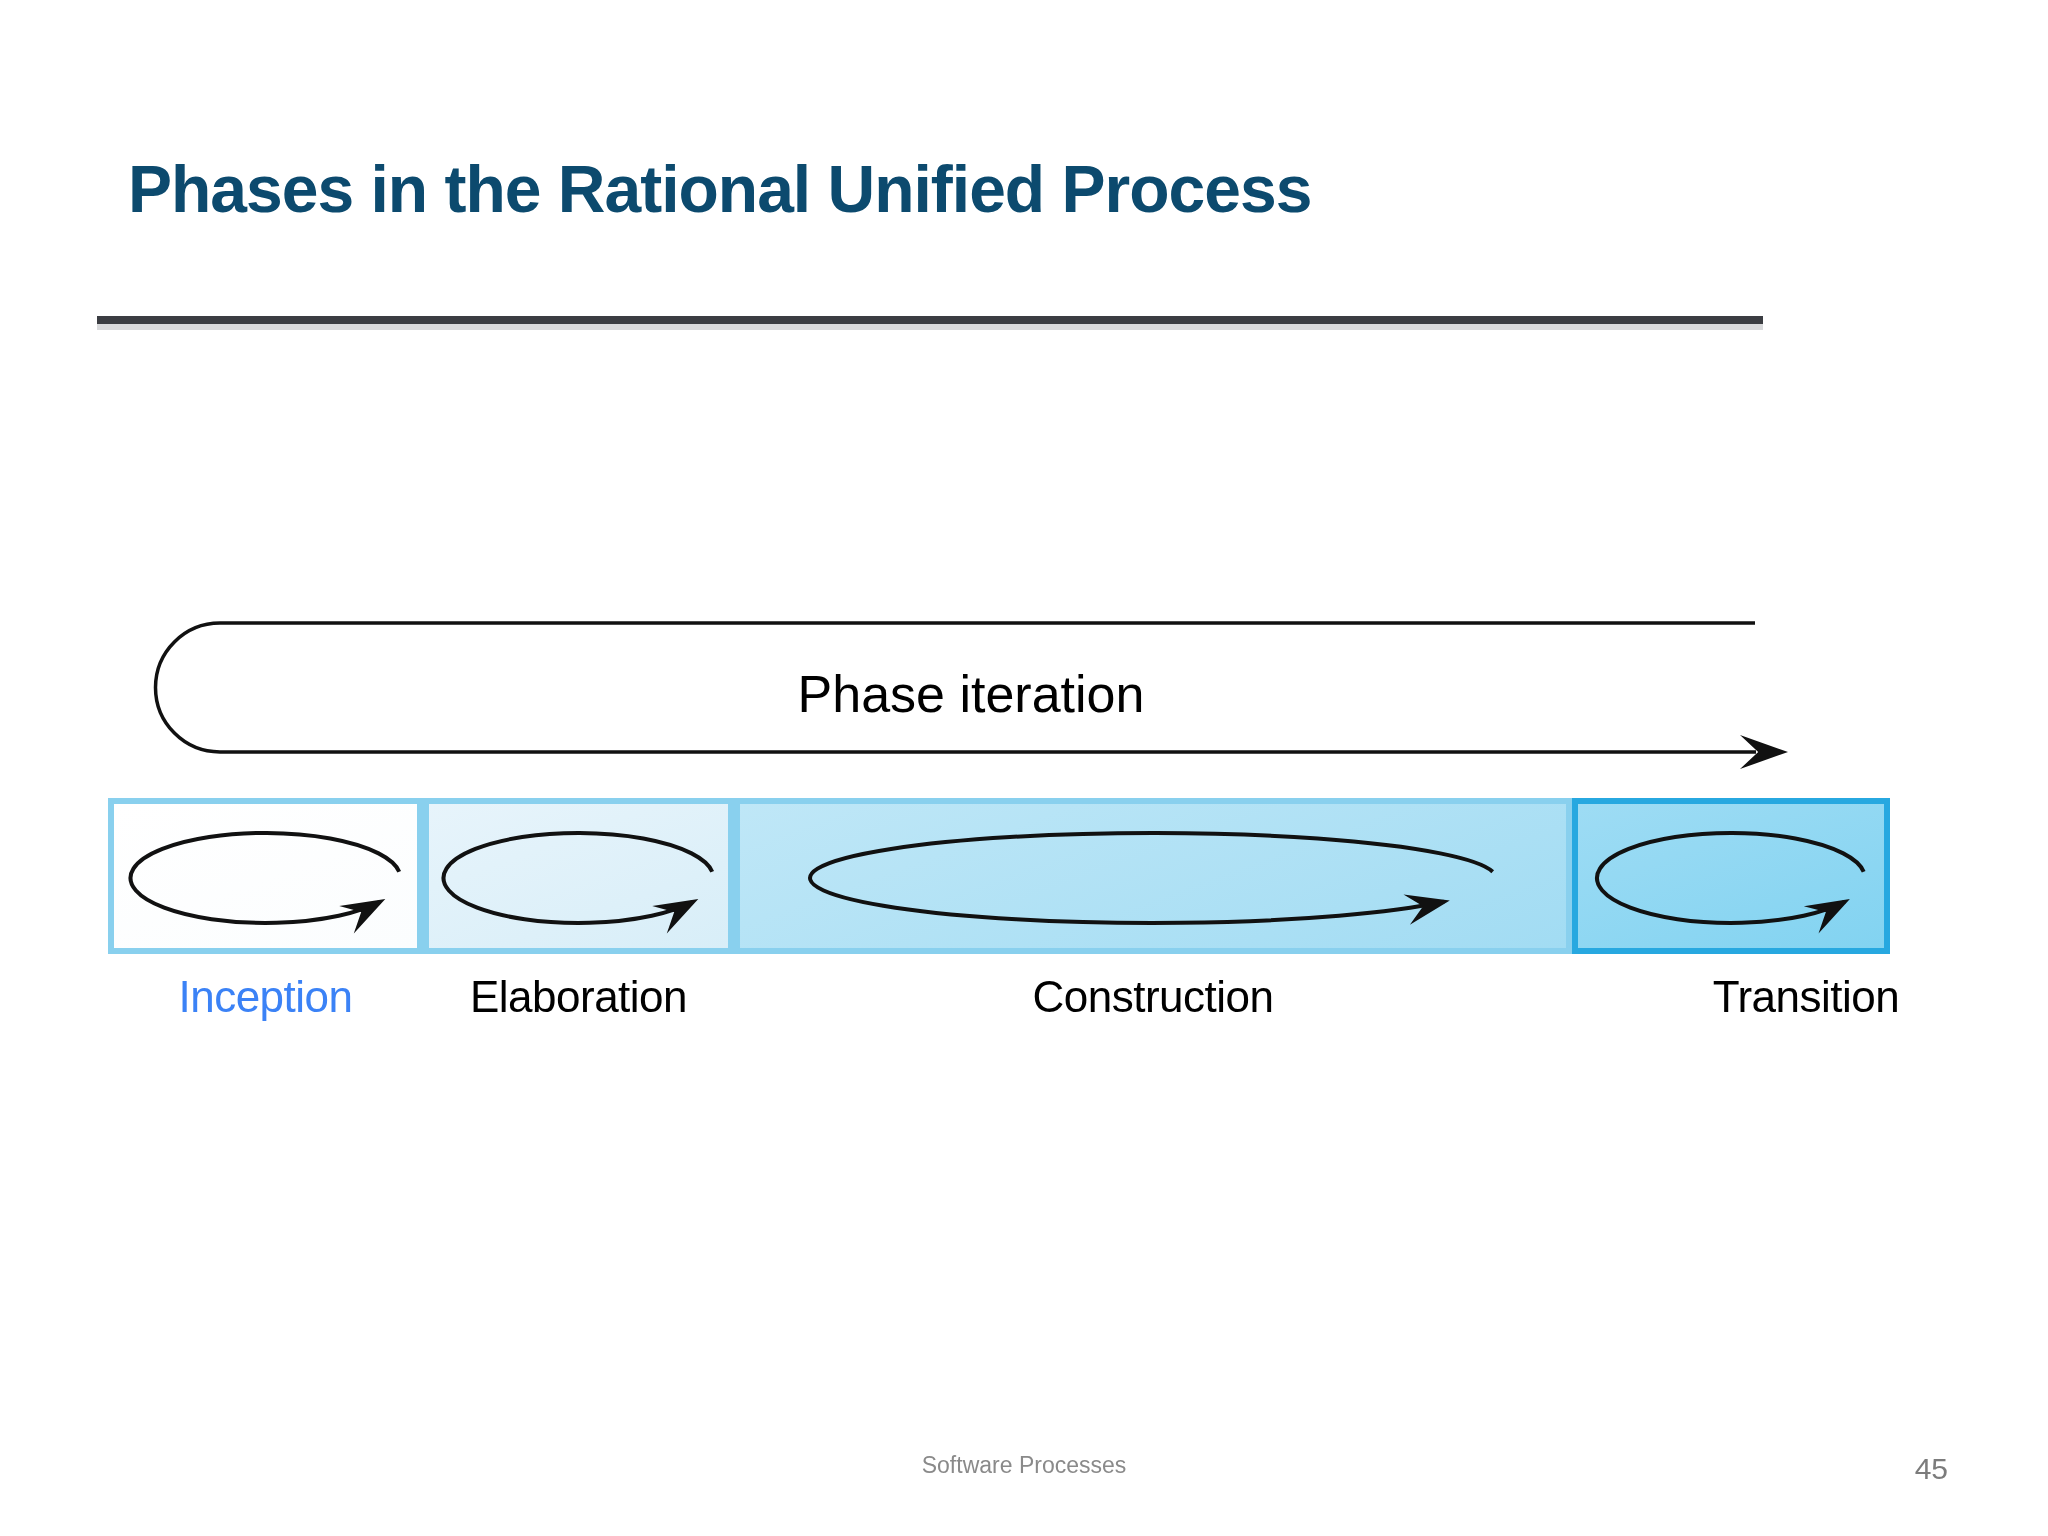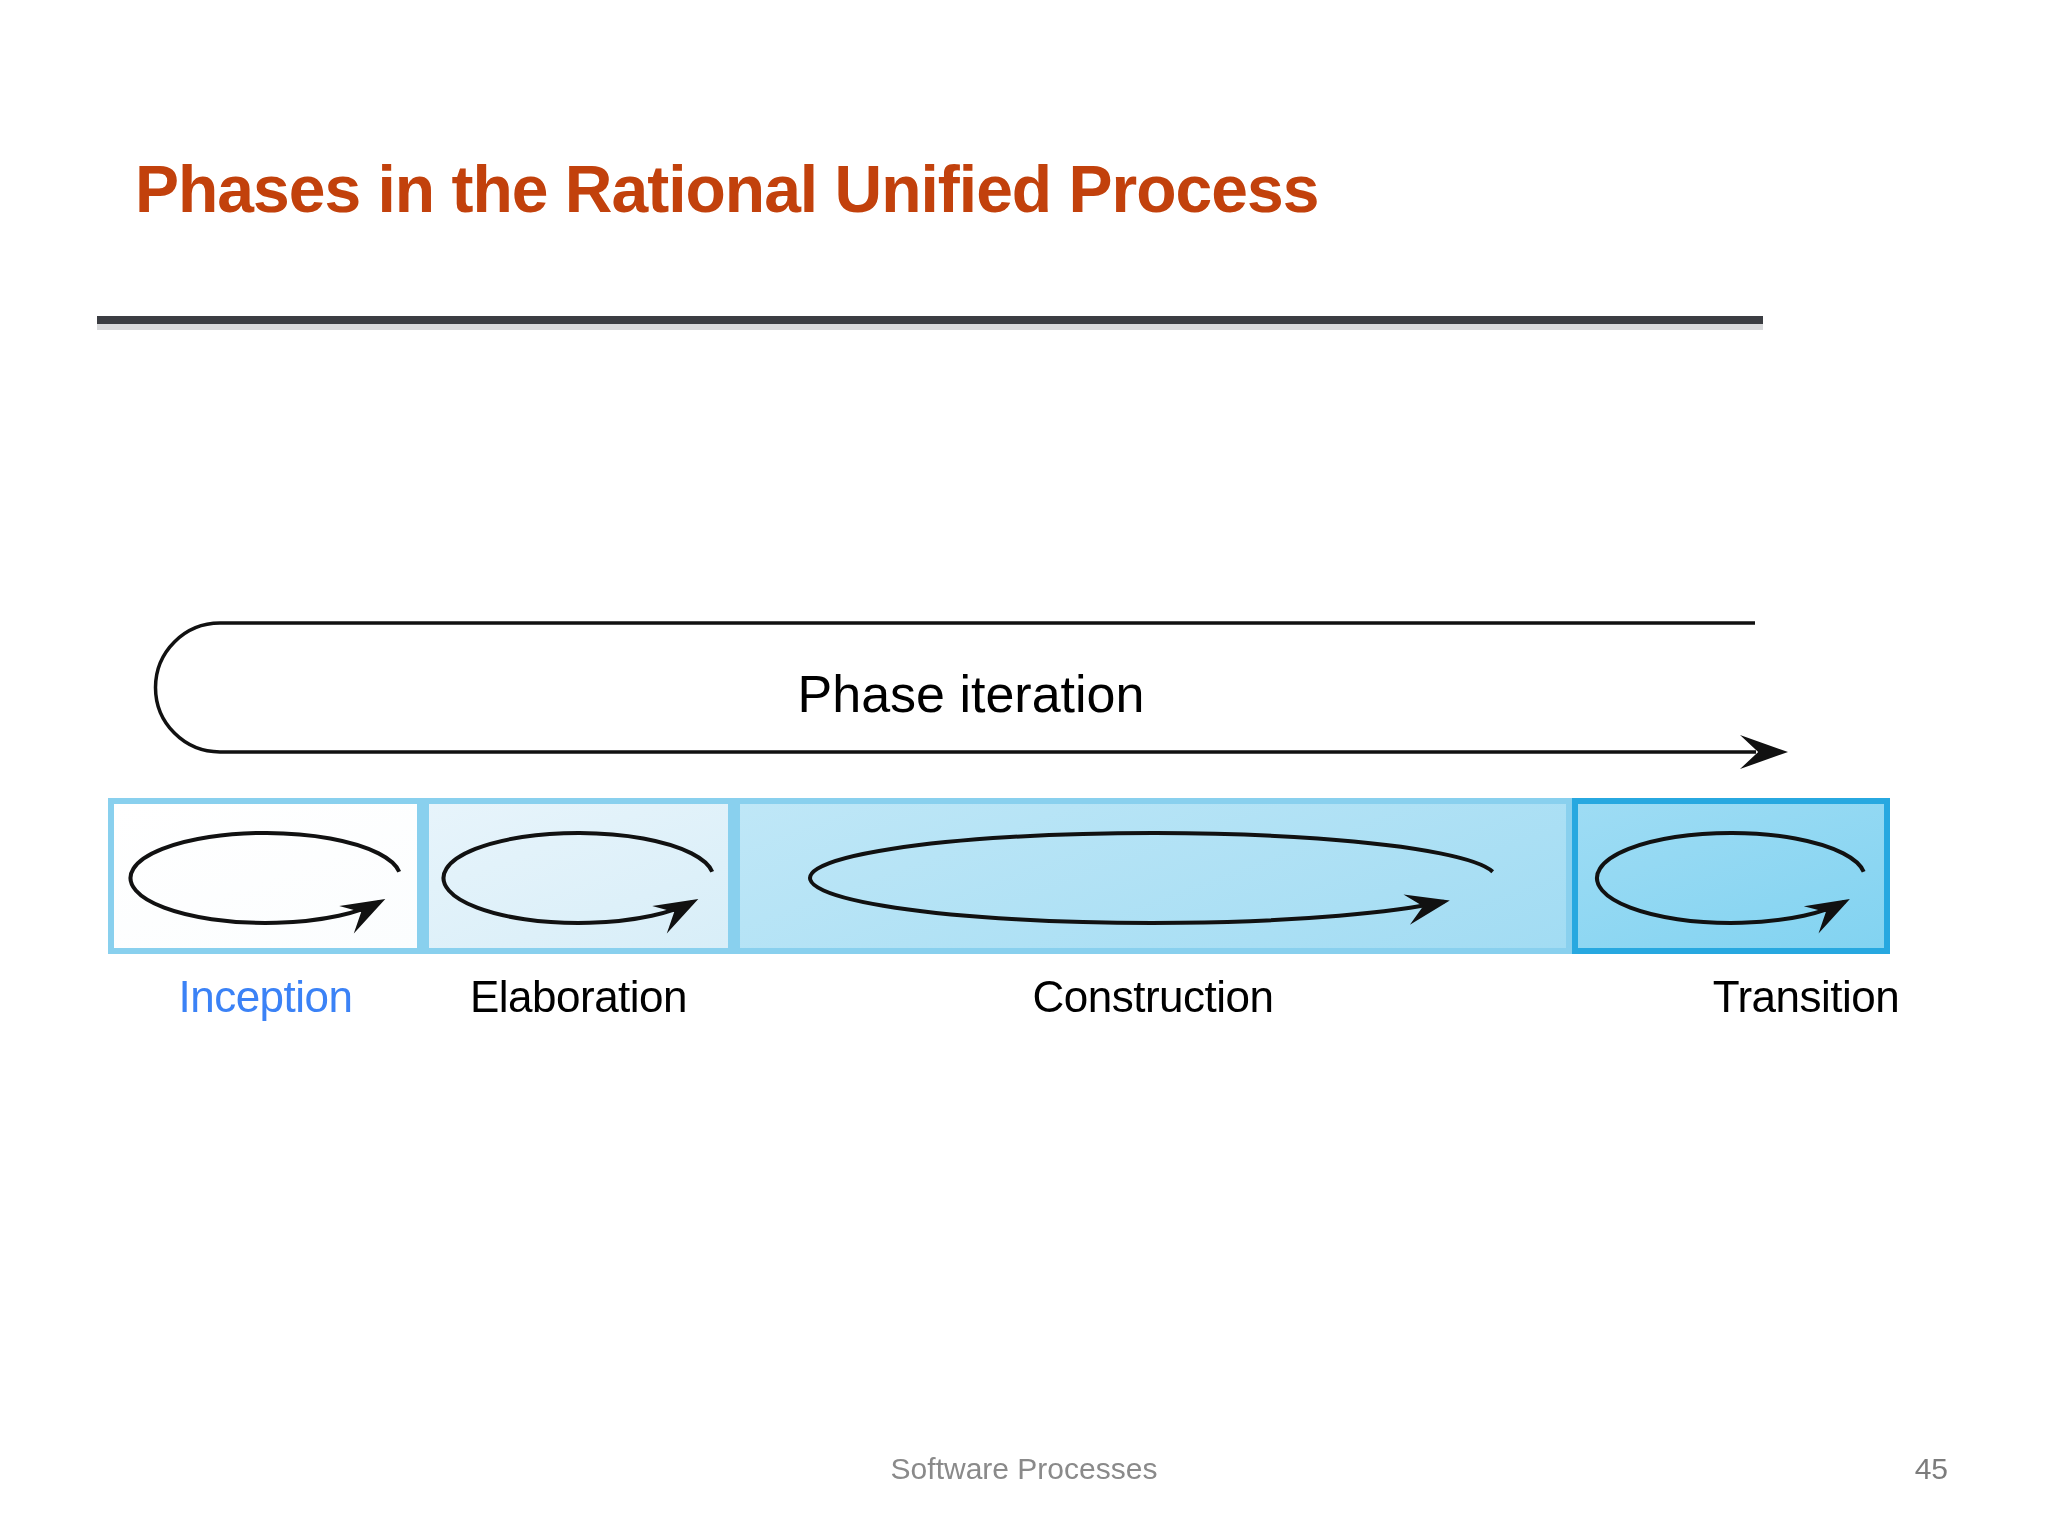--- a/index.html
+++ b/index.html
@@ -33,33 +33,33 @@
   }
   .phase-label{
     position:absolute;
     top:972px;height:52px;
     text-align:center;
     font-size:44px;letter-spacing:-0.5px;color:#000;
     white-space:nowrap;
   }
   #footer-text{
     left:0;top:1452px;width:2048px;
-    text-align:center;font-size:30px;
+    text-align:center;font-size:23px;
   }
   #page-number{
     top:1452px;right:100px;
     font-size:30px;text-align:center;
   }
 </style>
 </head>
 <body>
 
 <div id="slide">
 
-  <div class="abs" id="slide-title" style="color: #c2410c; margin-left: 7px;">Phases in the Rational Unified Process</div>
+  <div class="abs" id="slide-title" style="color: #0c4a6e;">Phases in the Rational Unified Process</div>
 
   <div class="abs" id="title-divider">
     <div class="abs" id="divider-dark" style="background: rgb(59, 61, 66);"></div>
     <div class="abs" id="divider-light" style="background: rgb(217, 218, 220);"></div>
   </div>
 
   <div class="phase-box" id="box-inception" style="left: 108px; width: 315px; border-color: rgb(137, 208, 238); background: linear-gradient(160deg, rgb(255, 255, 255) 0%, rgb(251, 253, 254) 100%);"></div>
   <div class="phase-box" id="box-elaboration" style="left: 423px; width: 311px; border-color: rgb(137, 208, 238); background: linear-gradient(160deg, rgb(231, 244, 251) 0%, rgb(216, 238, 248) 100%);"></div>
   <div class="phase-box" id="box-construction" style="left: 734px; width: 838px; border-color: rgb(137, 208, 238); background: linear-gradient(160deg, rgb(191, 231, 247) 0%, rgb(162, 220, 243) 100%);"></div>
   <div class="phase-box" id="box-transition" style="left: 1572px; width: 318px; border-color: rgb(39, 168, 224); background: linear-gradient(160deg, rgb(158, 220, 244) 0%, rgb(130, 211, 241) 100%);"></div>

